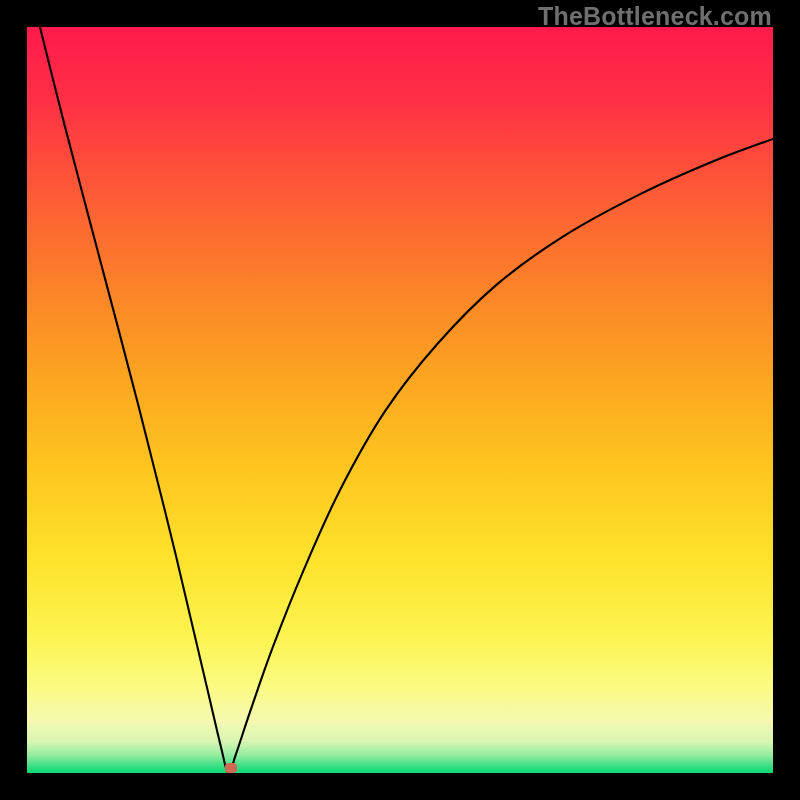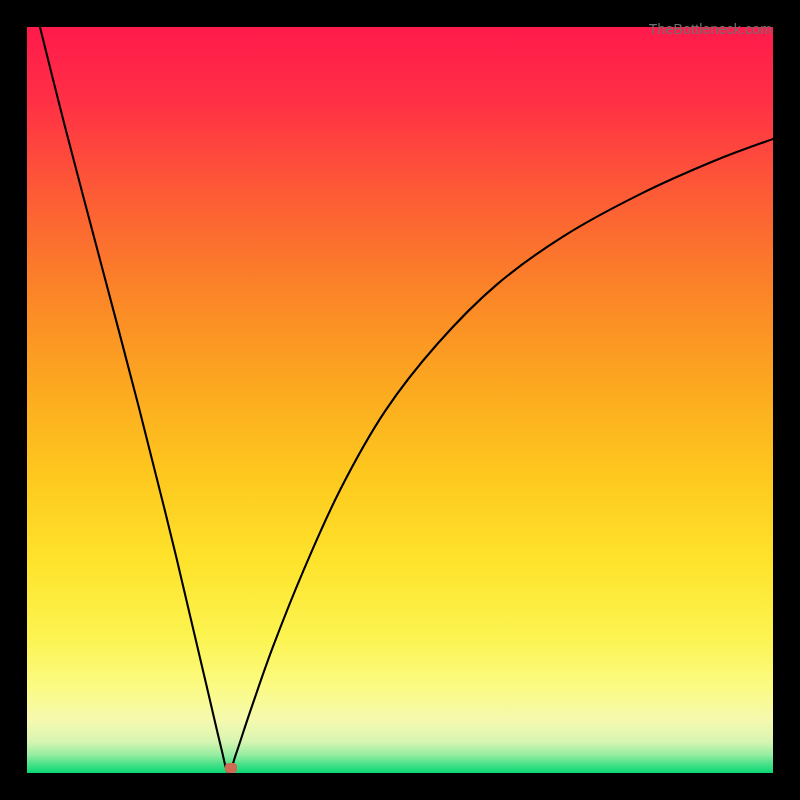--- a/index.html
+++ b/index.html
@@ -33,24 +33,23 @@
   }
   svg.curve {
     position: absolute;
     inset: 0;
   }
   .watermark {
     position: absolute;
     top: 2px;
     right: 28px;
     color: #6f6f6f;
-    font-size: 14px;
-    font-weight: 400;
+    font-size: 25px;
+    font-weight: 700;
     letter-spacing: 0.2px;
-    margin-top: 19px;
   }
   .marker {
     position: absolute;
     width: 12px;
     height: 10px;
     background: #cf6a55;
     border-radius: 4px;
     transform: translate(-50%, -50%);
   }
 </style>

